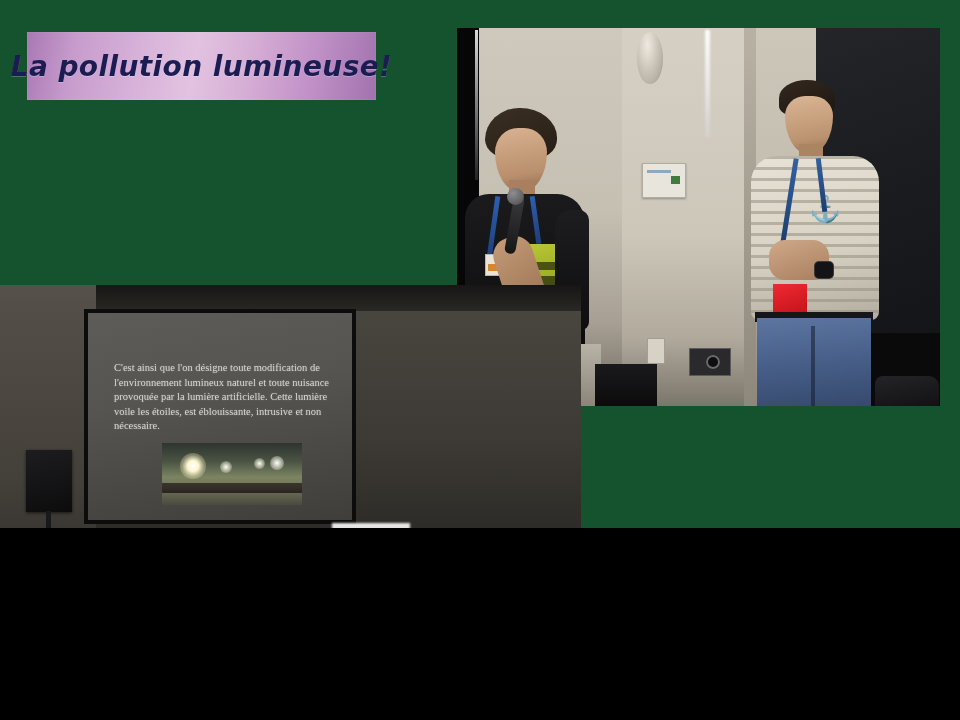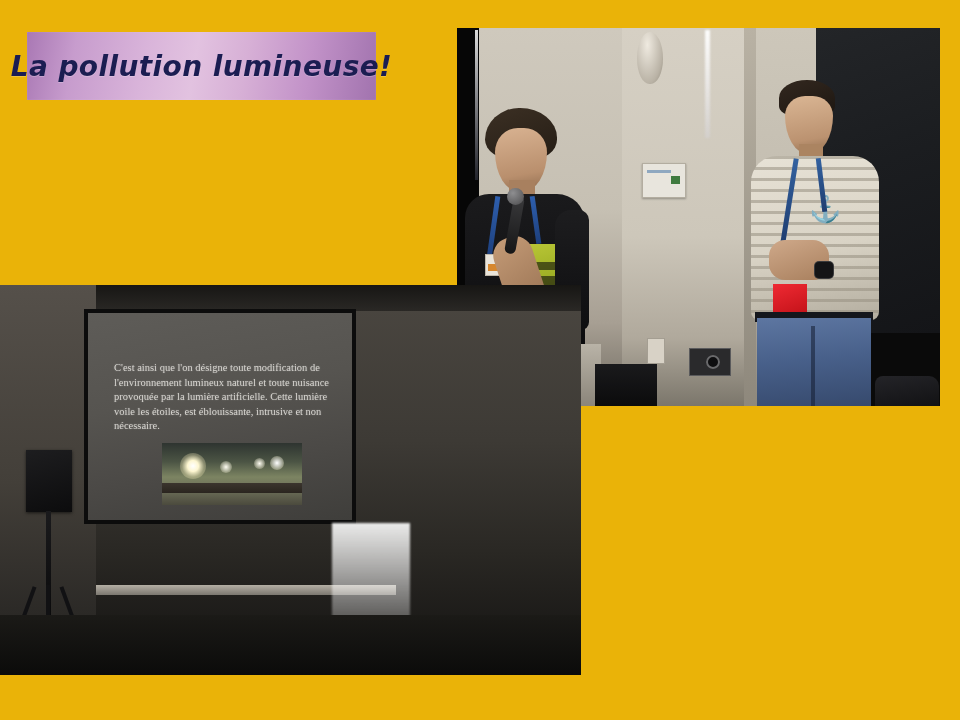--- a/index.html
+++ b/index.html
@@ -6,22 +6,22 @@
     margin: 0;
     padding: 0;
     background: #000;
   }
   body {
     font-family: "Liberation Sans", sans-serif;
   }
   #slide {
     position: relative;
     width: 960px;
-    height: 720px;
-    background: #eab308;
+    height: 528px;
+    background: #14532d;
     overflow: hidden;
   }
 
   
   #title-box {
     position: absolute;
     left: 27px;
     top: 32px;
     width: 349px;
     height: 68px;

